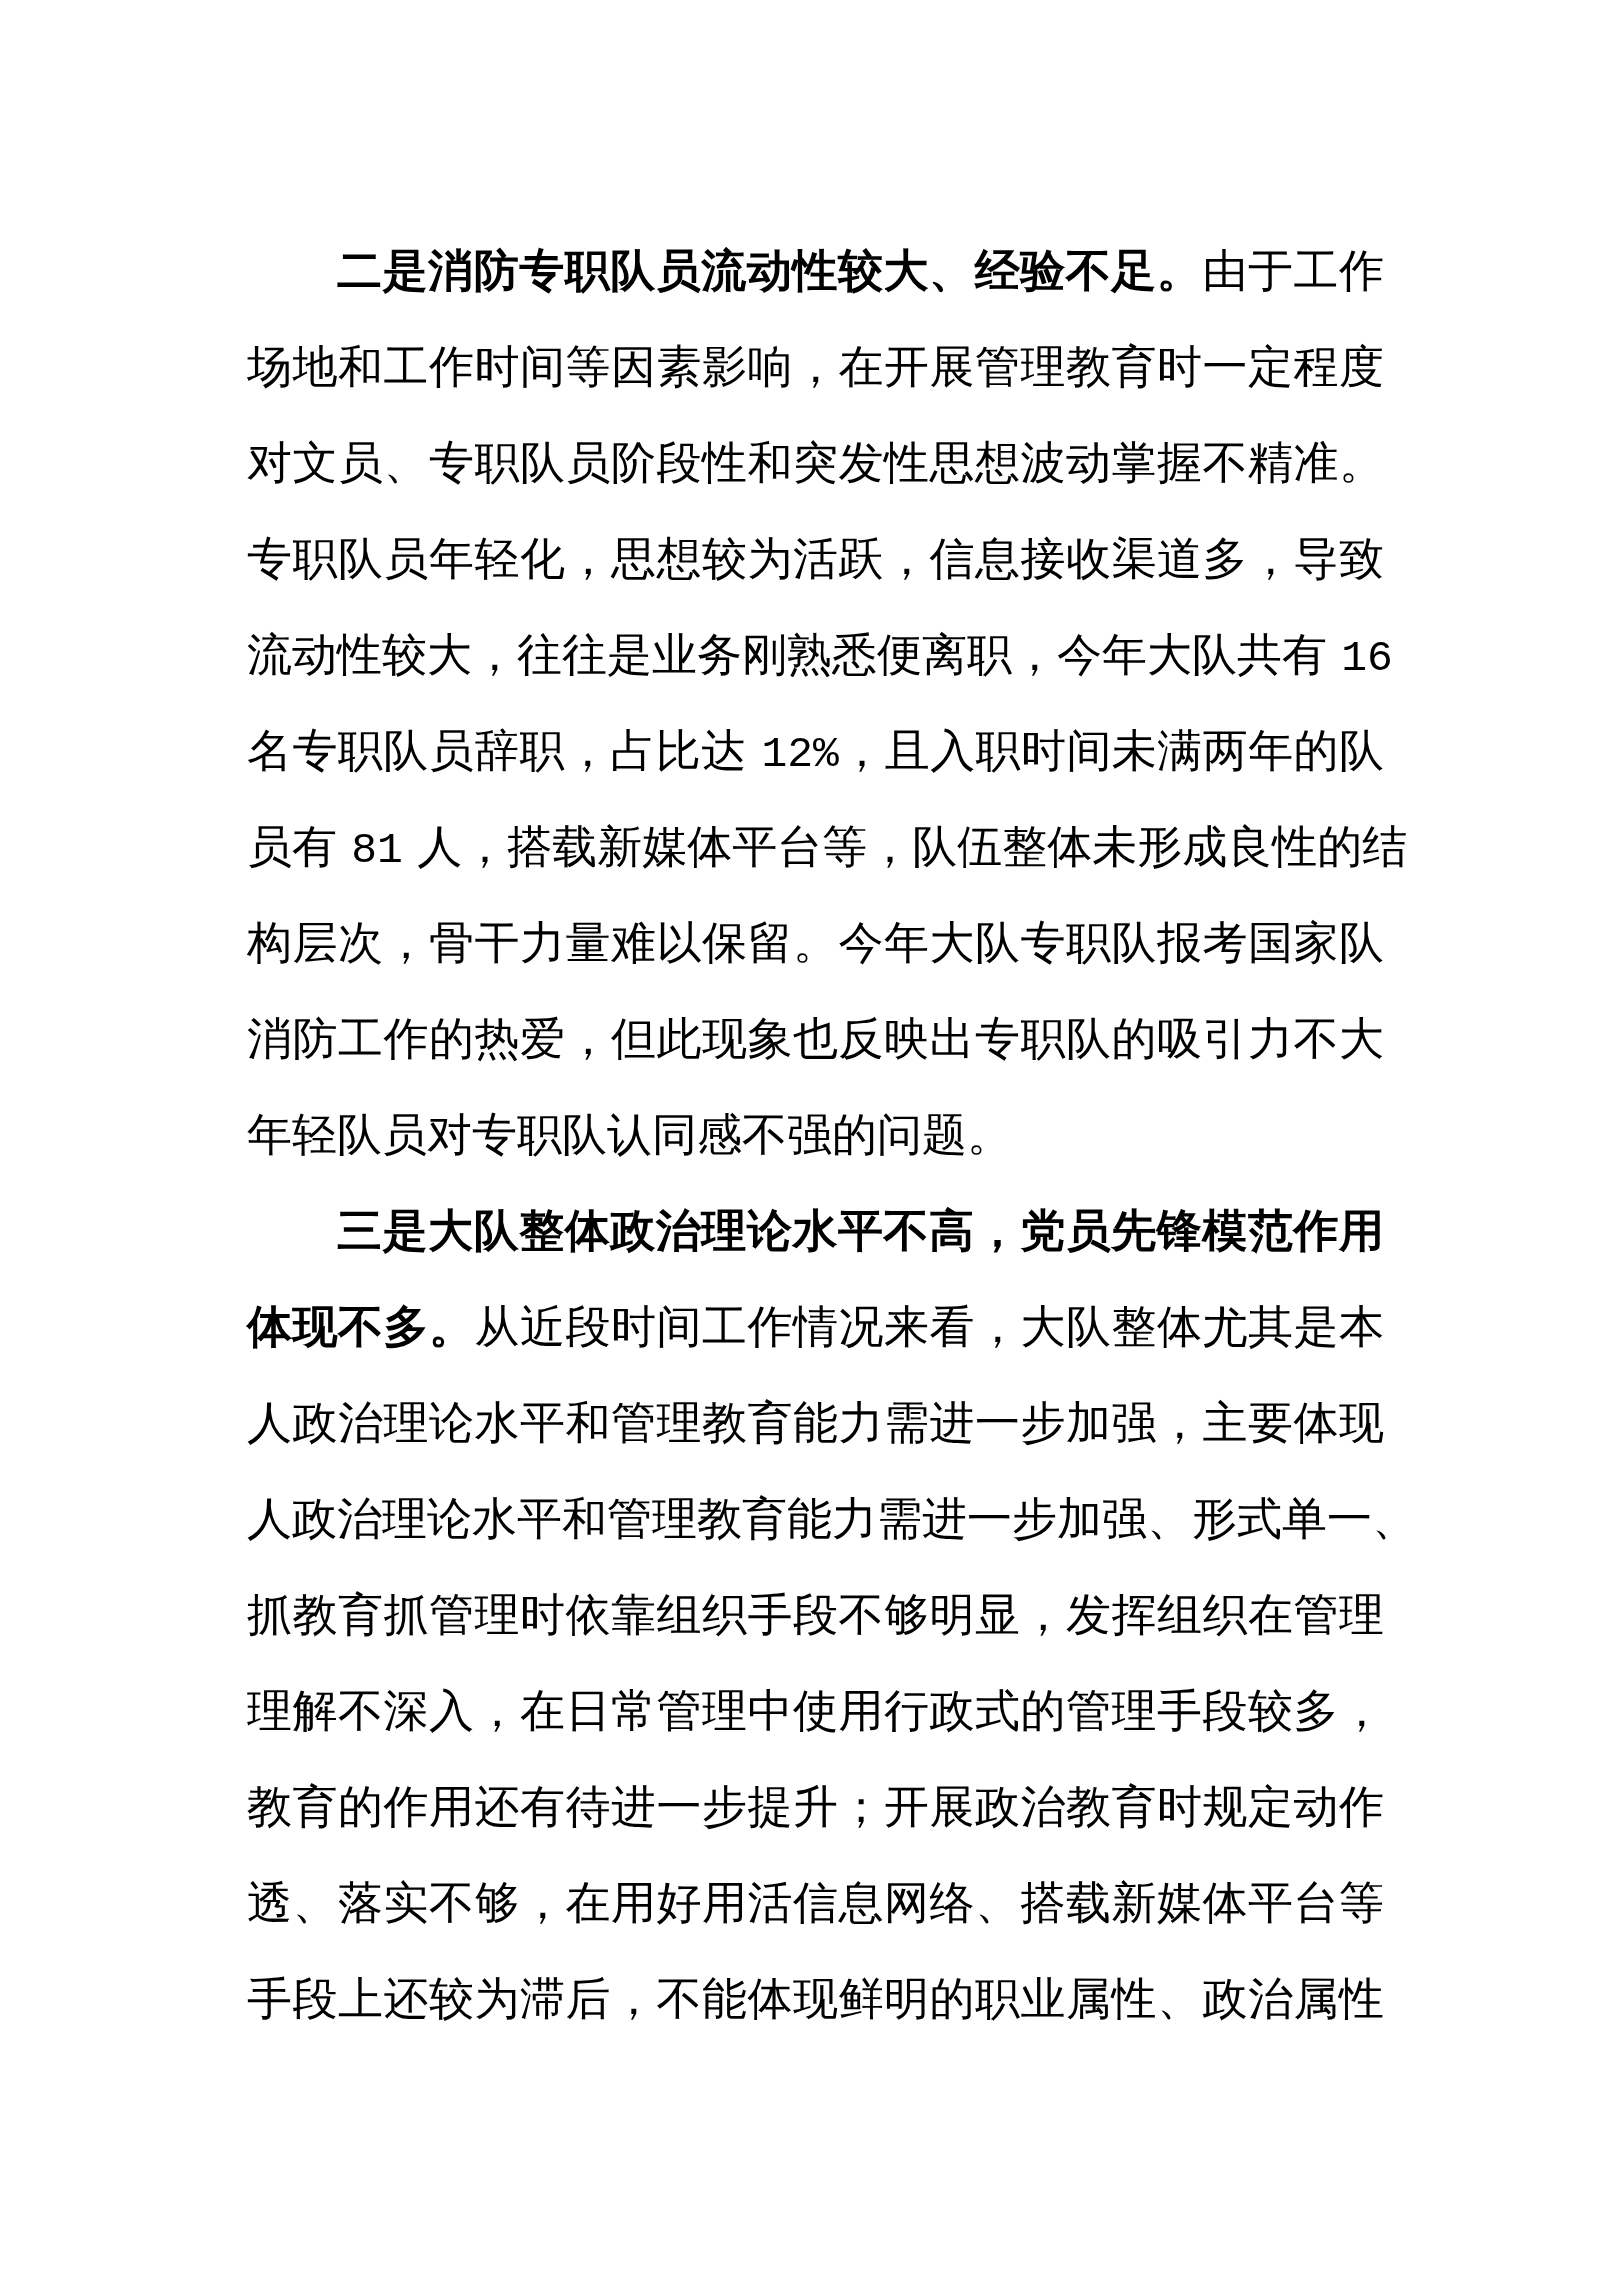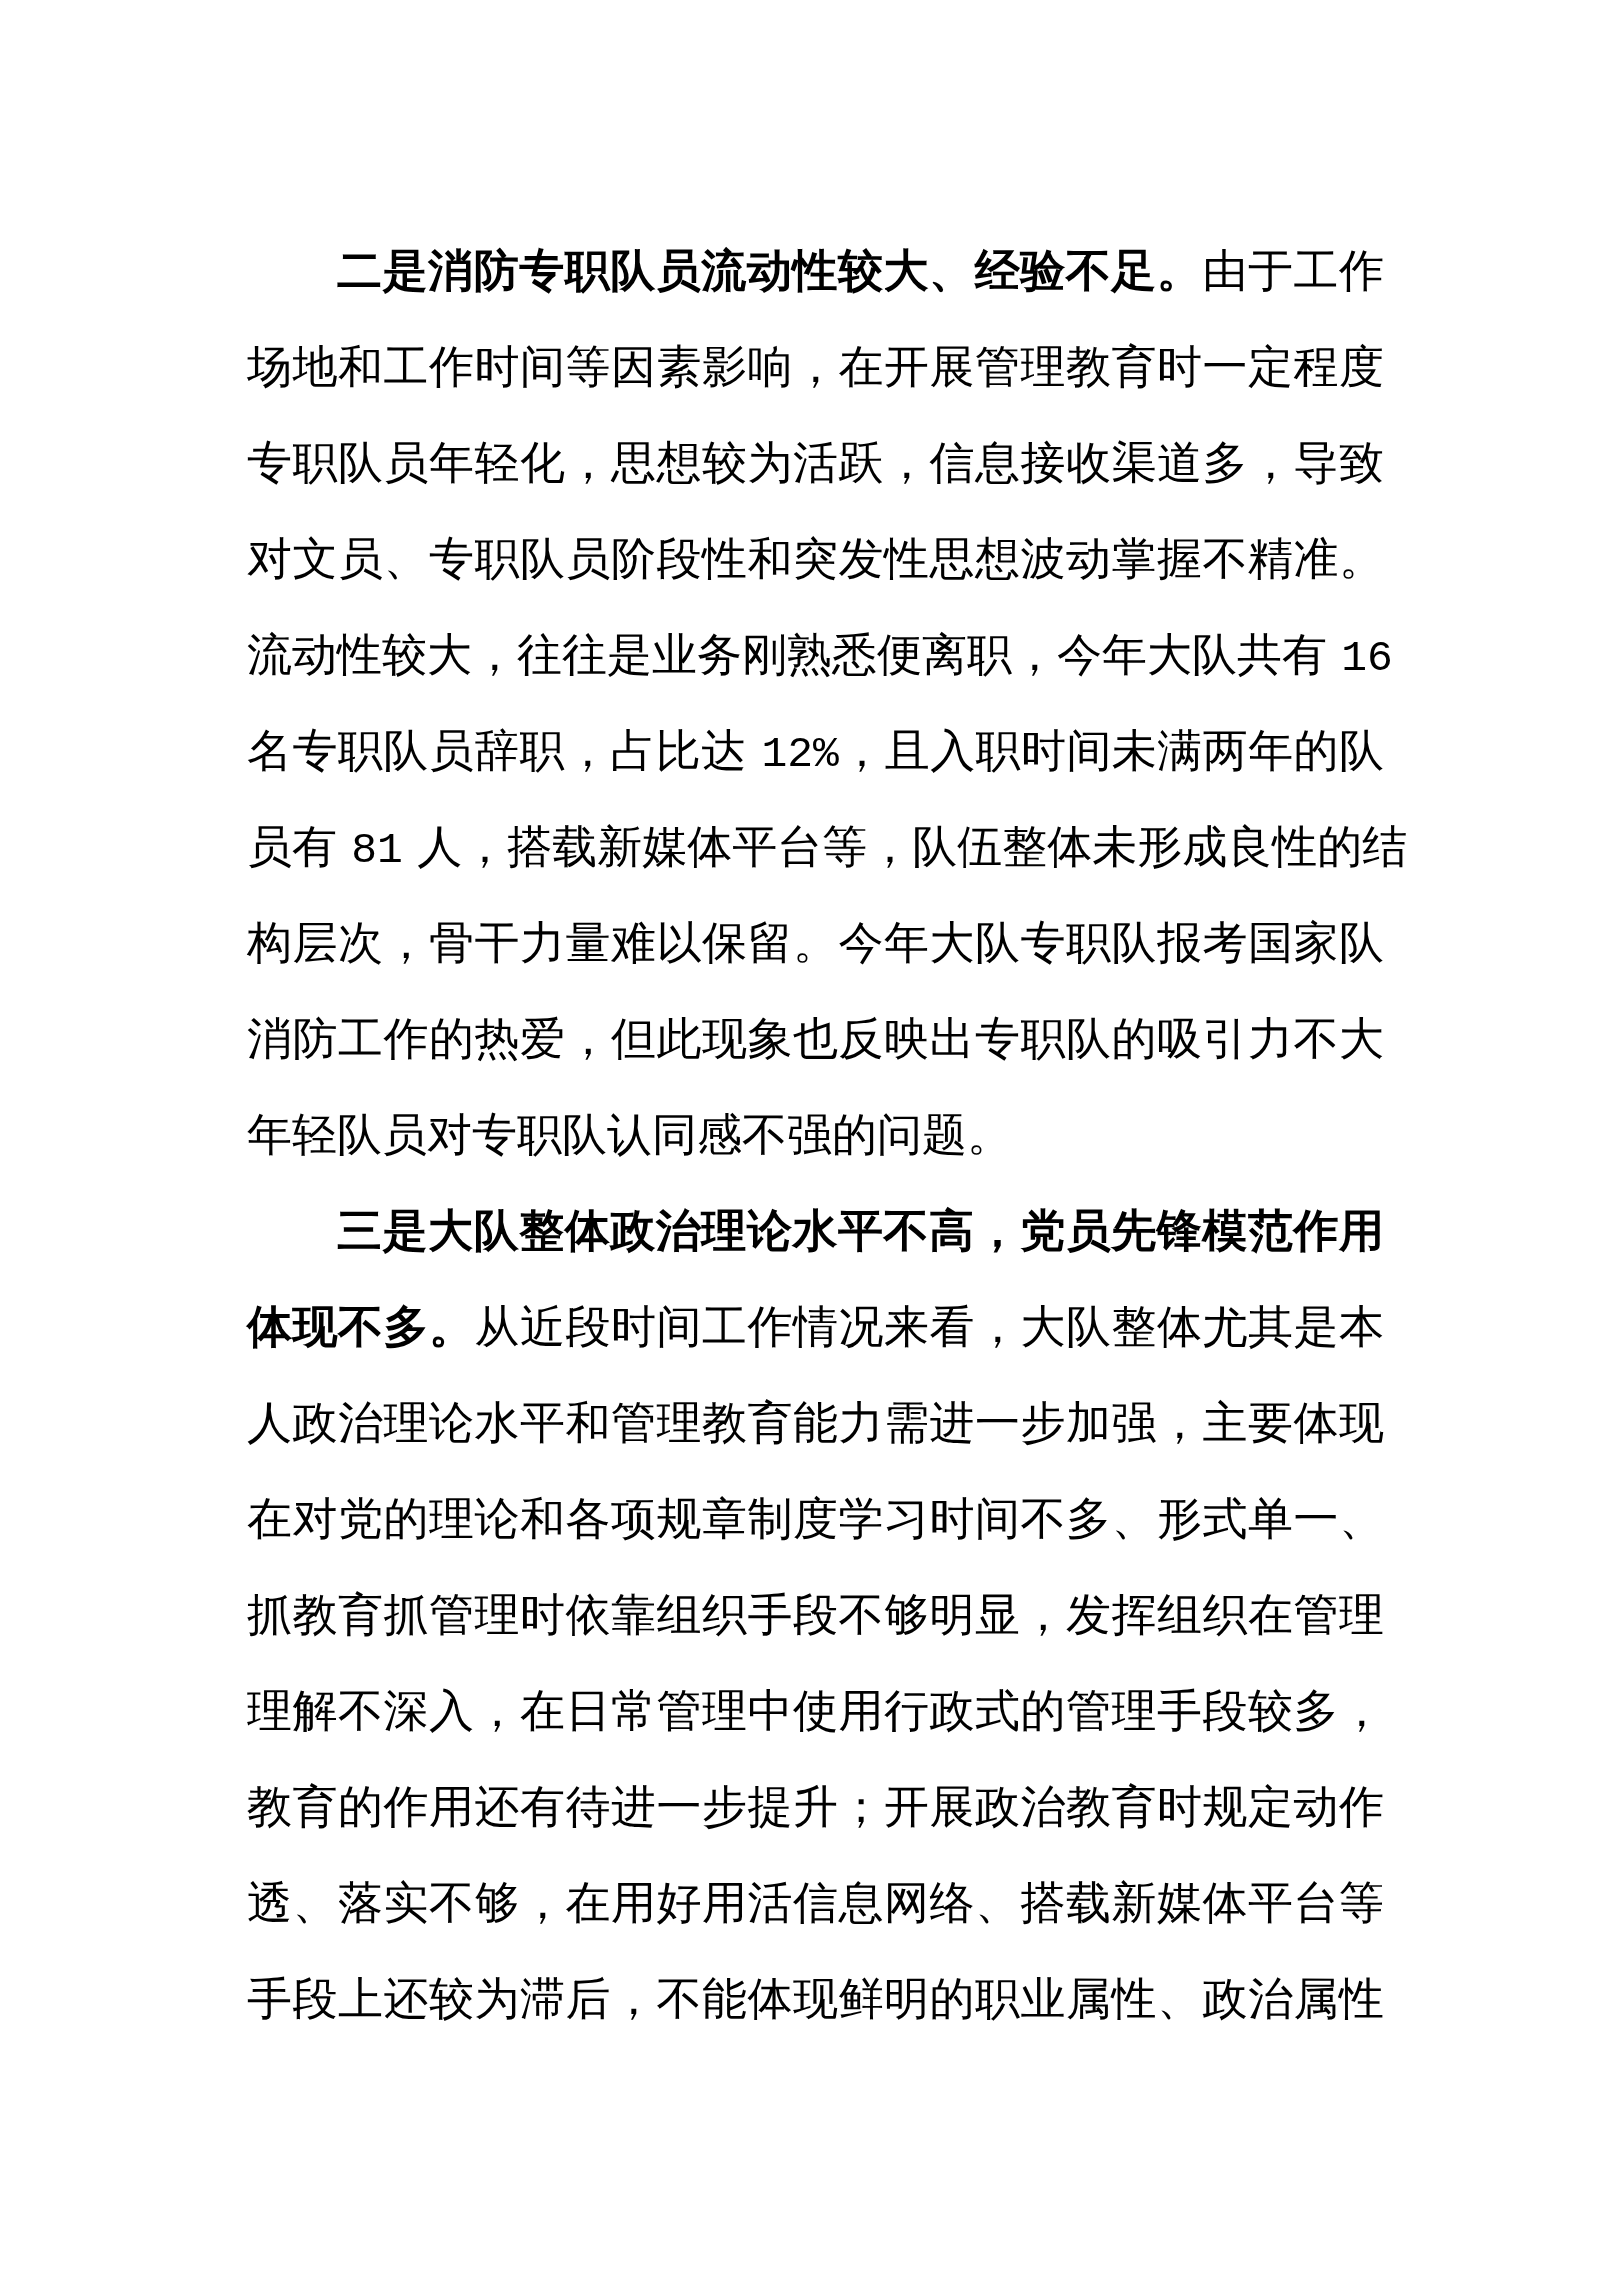--- a/index.html
+++ b/index.html
@@ -47,35 +47,35 @@
     .para { display: block; }
   </style>
 </head>
 <body>
 
 <div class="page">
 
   <div class="para">
     <span class="line indent"><span class="bold">二是消防专职队员流动性较大、经验不足。</span><span>由于工作</span></span>
     <span class="line">场地和工作时间等因素影响，在开展管理教育时一定程度</span>
+    <span class="line">对文员、专职队员阶段性和突发性思想波动掌握不精准。</span>
     <span class="line">专职队员年轻化，思想较为活跃，信息接收渠道多，导致</span>
-    <span class="line">对文员、专职队员阶段性和突发性思想波动掌握不精准。</span>
     <span class="line"><span>流动性较大，往往是业务刚熟悉便离职，今年大队共有 </span><span class="num">16</span><span></span></span>
     <span class="line"><span>名专职队员辞职，占比达 </span><span class="num">12%</span><span>，且入职时间未满两年的队</span></span>
     <span class="line"><span>员有 </span><span class="num">81</span><span> 人，搭载新媒体平台等，队伍整体未形成良性的结</span></span>
     <span class="line">构层次，骨干力量难以保留。今年大队专职队报考国家队</span>
     <span class="line">消防工作的热爱，但此现象也反映出专职队的吸引力不大</span>
     <span class="line last">年轻队员对专职队认同感不强的问题。</span>
   </div>
 
   <div class="para">
     <span class="line indent"><span class="bold">三是大队整体政治理论水平不高，党员先锋模范作用</span></span>
     <span class="line"><span class="bold">体现不多。</span><span>从近段时间工作情况来看，大队整体尤其是本</span></span>
     <span class="line">人政治理论水平和管理教育能力需进一步加强，主要体现</span>
-    <span class="line">在对党的理论和各项规章制度学习时间不多、形式单一、</span>
+    <span class="line">人政治理论水平和管理教育能力需进一步加强、形式单一、</span>
     <span class="line">抓教育抓管理时依靠组织手段不够明显，发挥组织在管理</span>
     <span class="line">理解不深入，在日常管理中使用行政式的管理手段较多，</span>
     <span class="line">教育的作用还有待进一步提升；开展政治教育时规定动作</span>
     <span class="line">透、落实不够，在用好用活信息网络、搭载新媒体平台等</span>
     <span class="line">手段上还较为滞后，不能体现鲜明的职业属性、政治属性</span>
   </div>
 
 </div>
 
 

